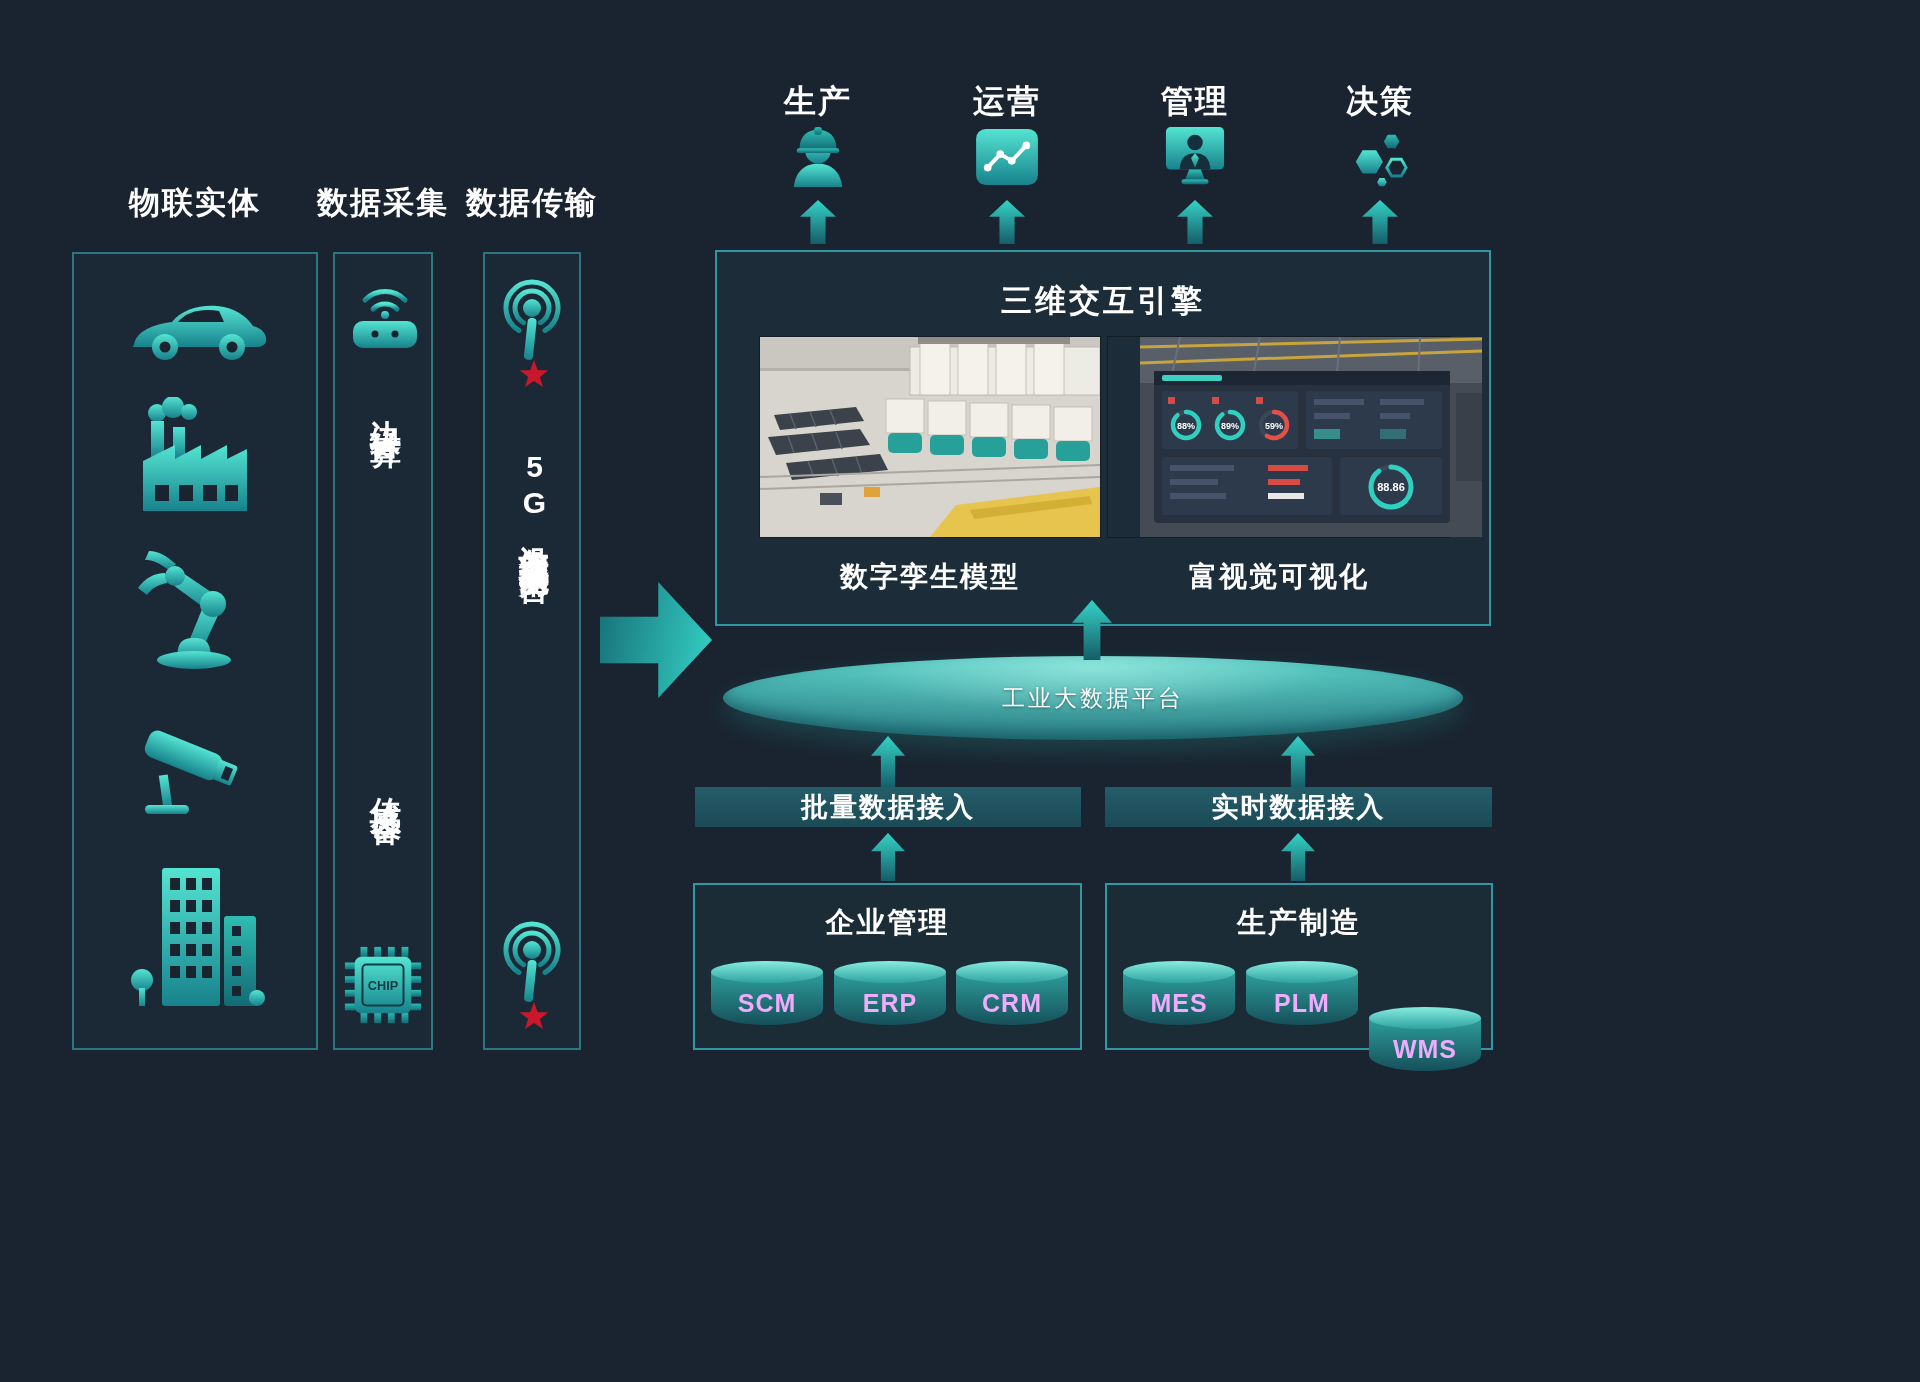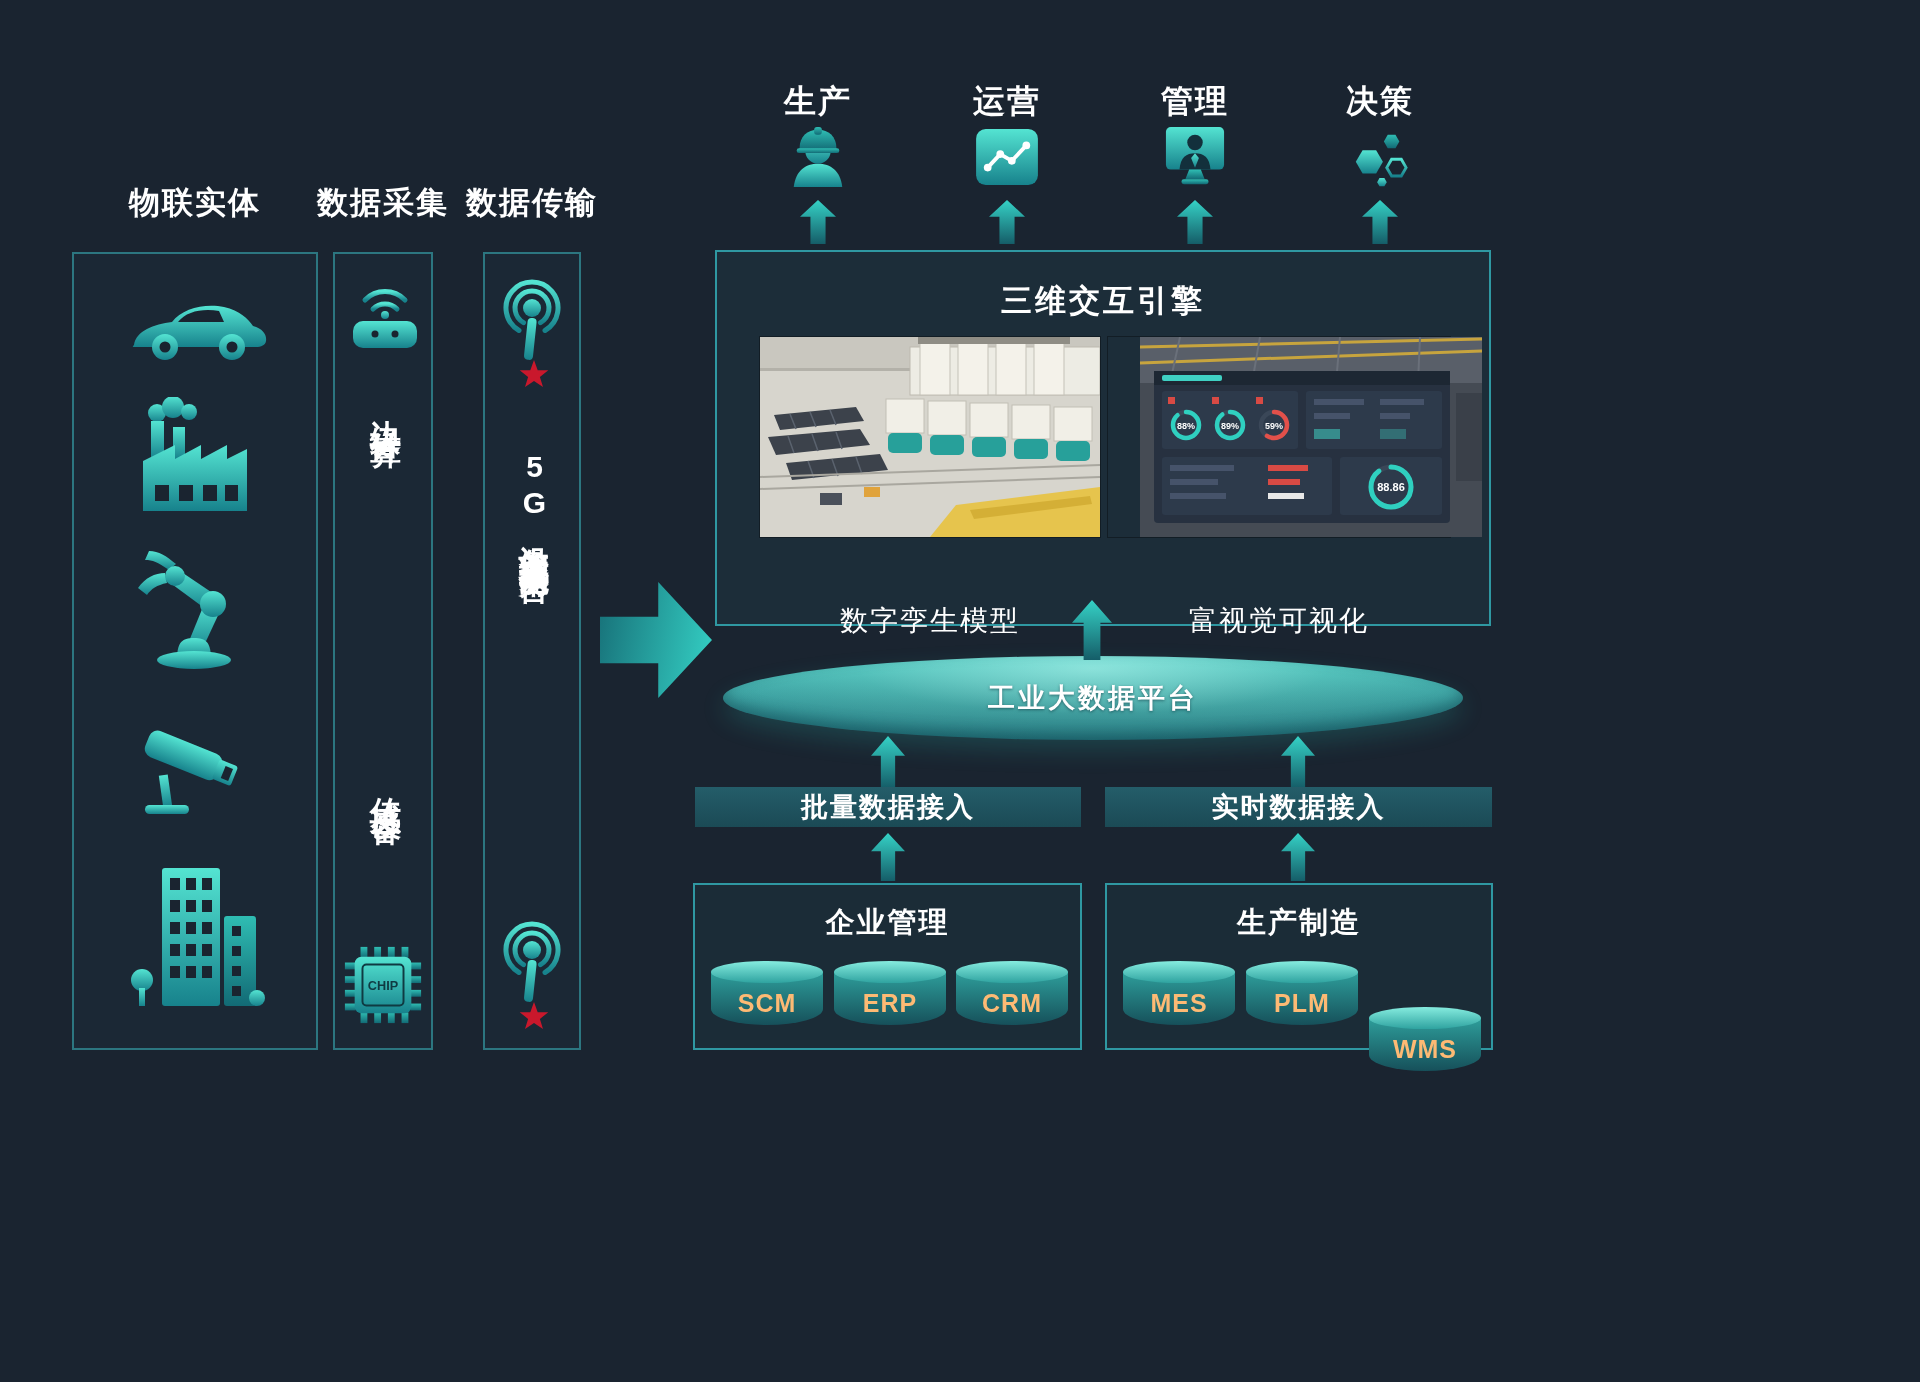--- a/index.html
+++ b/index.html
@@ -28,47 +28,47 @@
   .output-label { font-size:32px; font-weight:bold; color:#fff; height:44px; letter-spacing:2px; }
   .output-icon { height:66px; display:flex; align-items:center; justify-content:center; }
   .output-arrow { position:relative; width:36px; height:44px; margin-top:10px; }
 
   
   #engine-box { position:absolute; left:715px; top:250px; width:776px; height:376px;
                 border:2px solid #2f98a2; background:rgba(62,150,160,0.08); }
   #engine-title { position:absolute; left:0; right:0; top:28px; text-align:center;
                   color:#fff; font-size:31px; font-weight:bold; letter-spacing:3px; }
   .engine-img { position:absolute; top:85px; box-shadow:0 0 0 1px rgba(0,0,0,0.35); }
-  .engine-caption { position:absolute; top:306px; text-align:center; color:#fff; font-size:28px; font-weight:normal; letter-spacing:2px;margin-top:44px; }
+  .engine-caption { position:absolute; top:306px; text-align:center; color:#fff; font-size:28px; font-weight:bold; letter-spacing:2px; }
 
   
   #platform-disk { position:absolute; left:723px; top:656px; width:740px; height:84px; border-radius:50%;
       background:
         radial-gradient(ellipse at 50% 15%, rgba(190,255,246,0.55), rgba(120,220,210,0.22) 45%, rgba(40,140,150,0.30) 100%),
         linear-gradient(180deg,#55cec5,#1c6a73);
       box-shadow:0 10px 24px rgba(47,208,196,0.18), inset 0 -6px 14px rgba(10,60,70,0.45); }
   #platform-label { position:absolute; left:0; right:0; top:0; bottom:0; display:flex; align-items:center; justify-content:center;
-      color:#fff; font-size:27px; font-weight:bold; letter-spacing:3px; text-shadow:0 1px 3px rgba(10,50,60,0.6); }
+      color:#fff; font-size:23px; font-weight:normal; letter-spacing:3px; text-shadow:0 1px 3px rgba(10,50,60,0.6); }
 
   
   .bar { position:absolute; top:787px; height:40px; background:linear-gradient(180deg,#245d69,#1b4a55);
          display:flex; align-items:center; justify-content:center; color:#fff; font-size:27px; font-weight:bold; letter-spacing:2px; }
 
   
   .src-box { position:absolute; top:883px; height:167px; border:2px solid #2f98a2; background:rgba(47,152,162,0.07); }
   .src-title { position:absolute; left:0; right:0; top:18px; text-align:center; color:#fff; font-size:29px; font-weight:bold; letter-spacing:2px; }
 
   
   .cyl { position:absolute; width:112px; height:64px; top:76px; }
   .cyl-top { position:absolute; left:0; right:0; top:0; height:22px; border-radius:50%;
              background:linear-gradient(180deg,#86ecdf,#2fa3a0); z-index:2; }
   .cyl-body { position:absolute; left:0; right:0; top:11px; bottom:0;
               background:linear-gradient(180deg,#2e9e9b,#16505a);
               border-radius:0 0 56px 56px / 0 0 16px 16px; }
-  .cyl-label { position:absolute; left:0; right:0; top:28px; text-align:center; color:#fdba74;
+  .cyl-label { position:absolute; left:0; right:0; top:28px; text-align:center; color:#f0abfc;
                font-size:25px; font-weight:bold; z-index:3; letter-spacing:1px; }
 </style>
 </head>
 <body>
 
 <div id="stage">
 
   <svg width="0" height="0" style="position:absolute" aria-hidden="true">
     <defs>
       <linearGradient id="tg" x1="0" y1="0" x2="0" y2="1">

